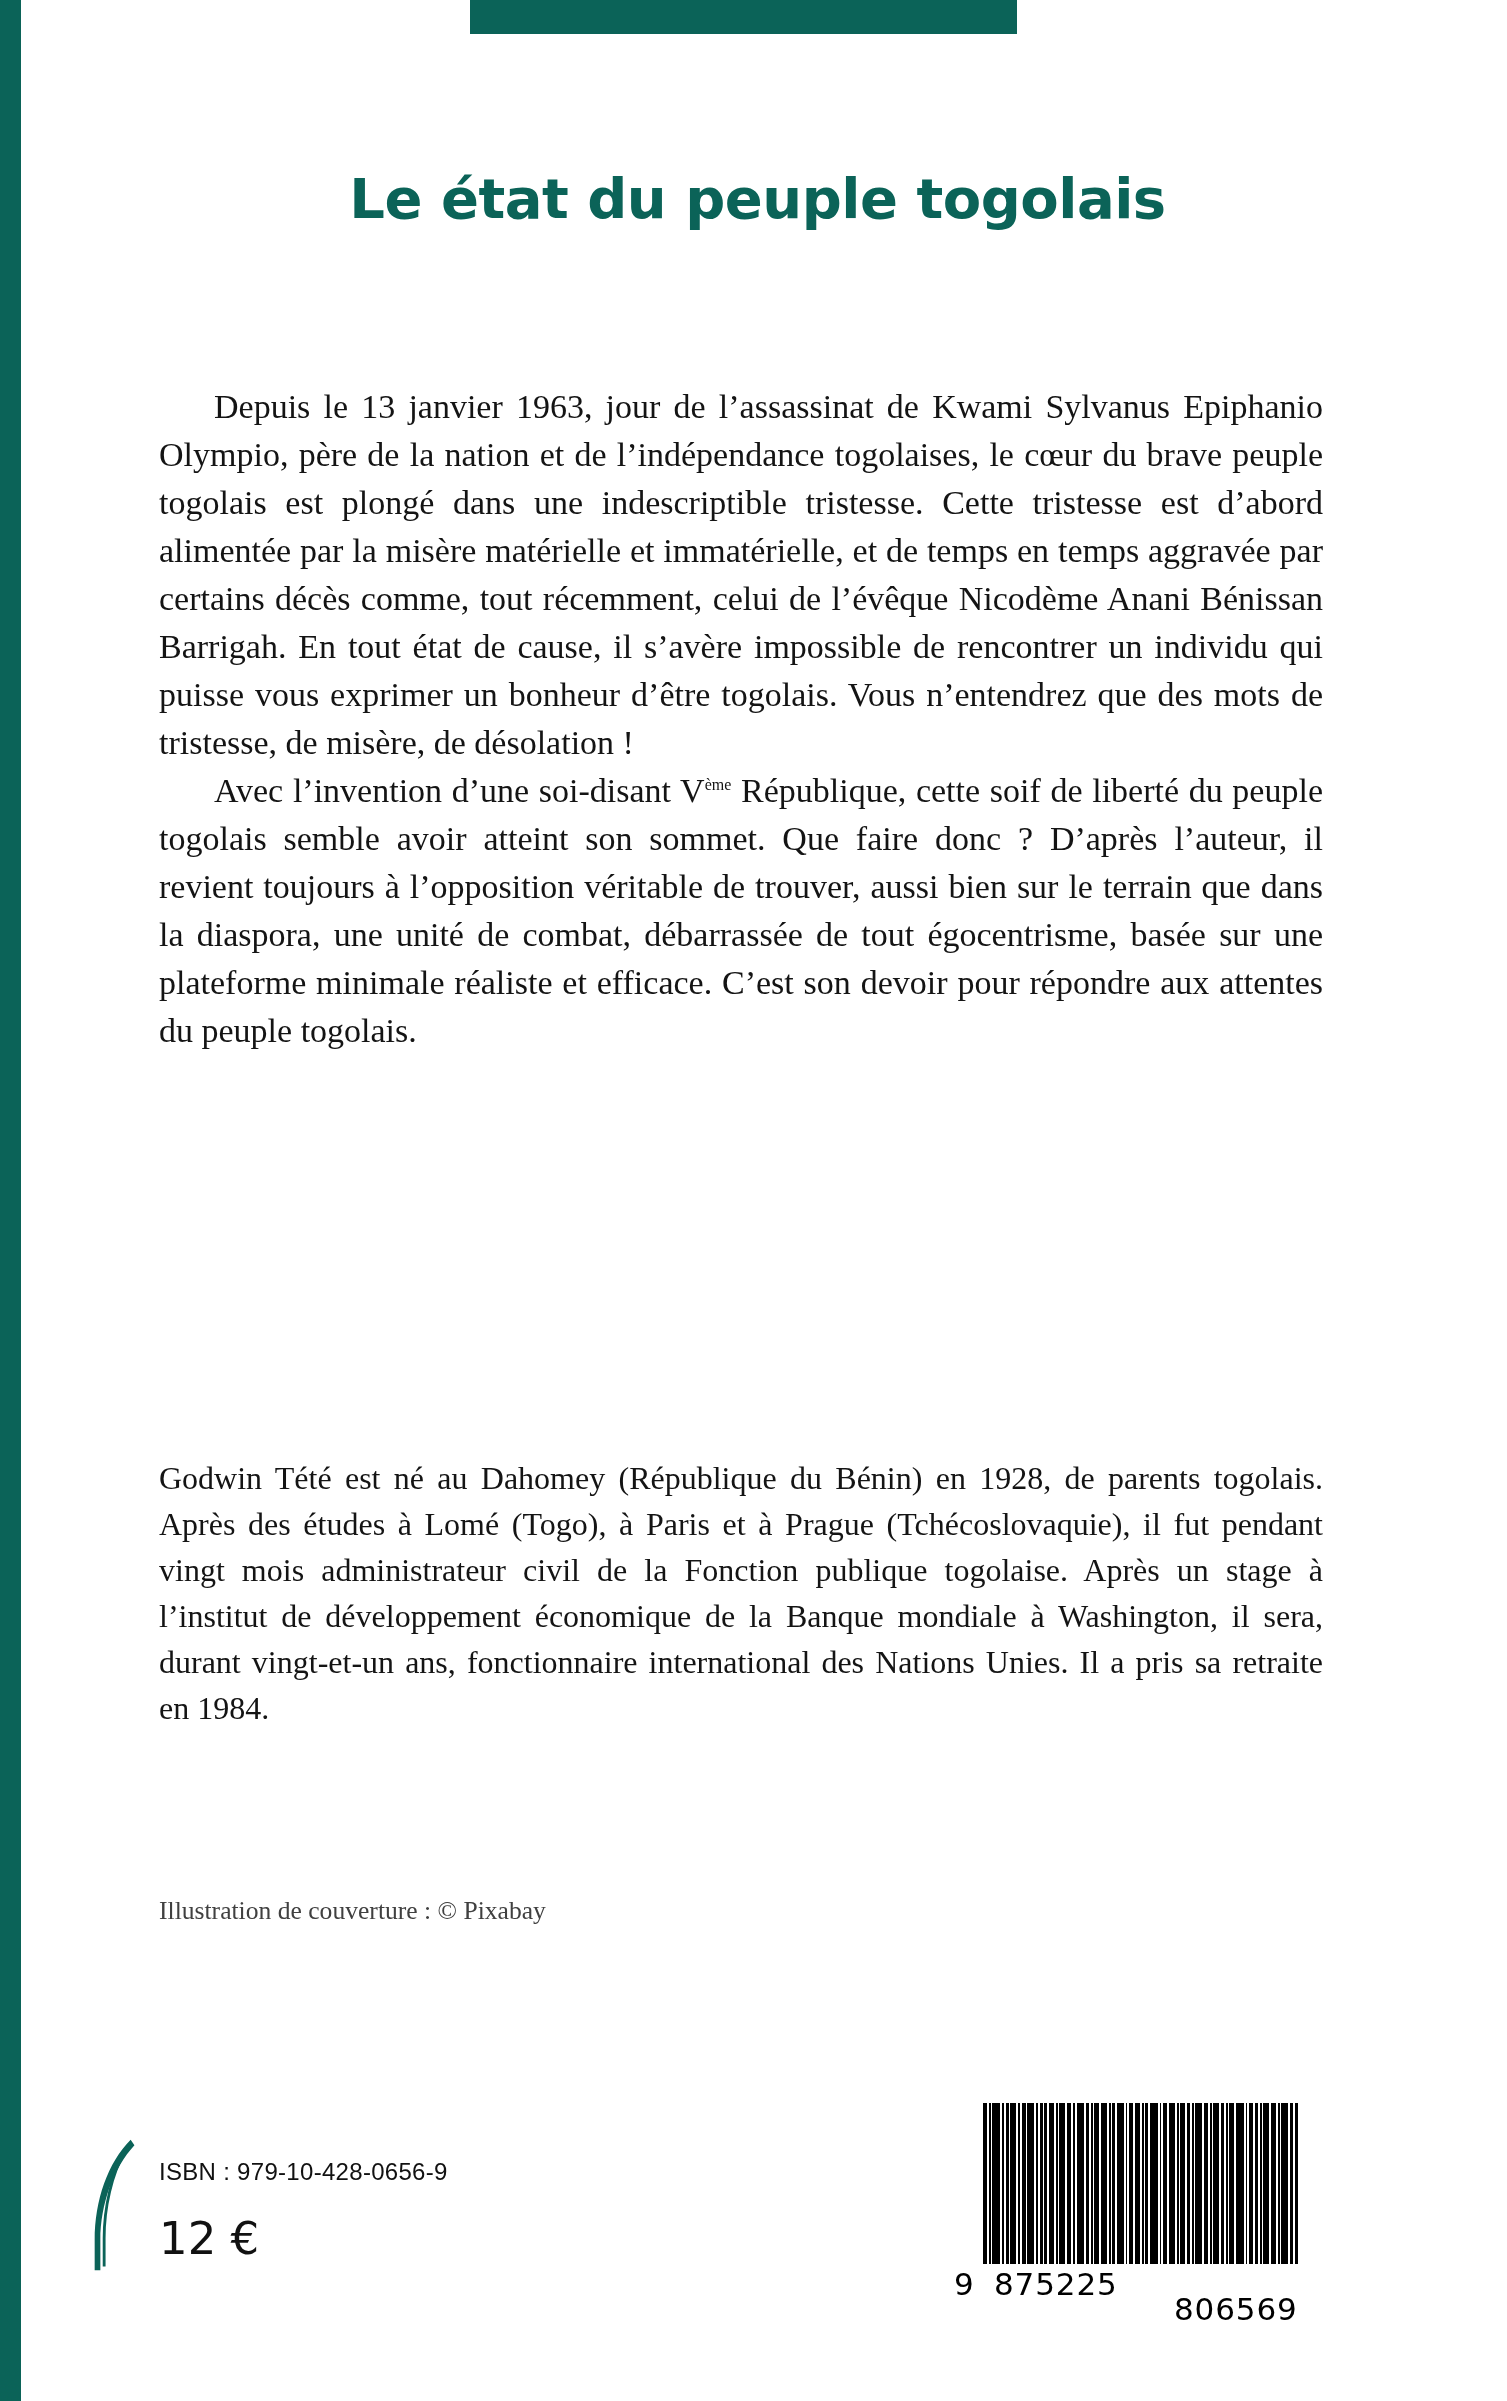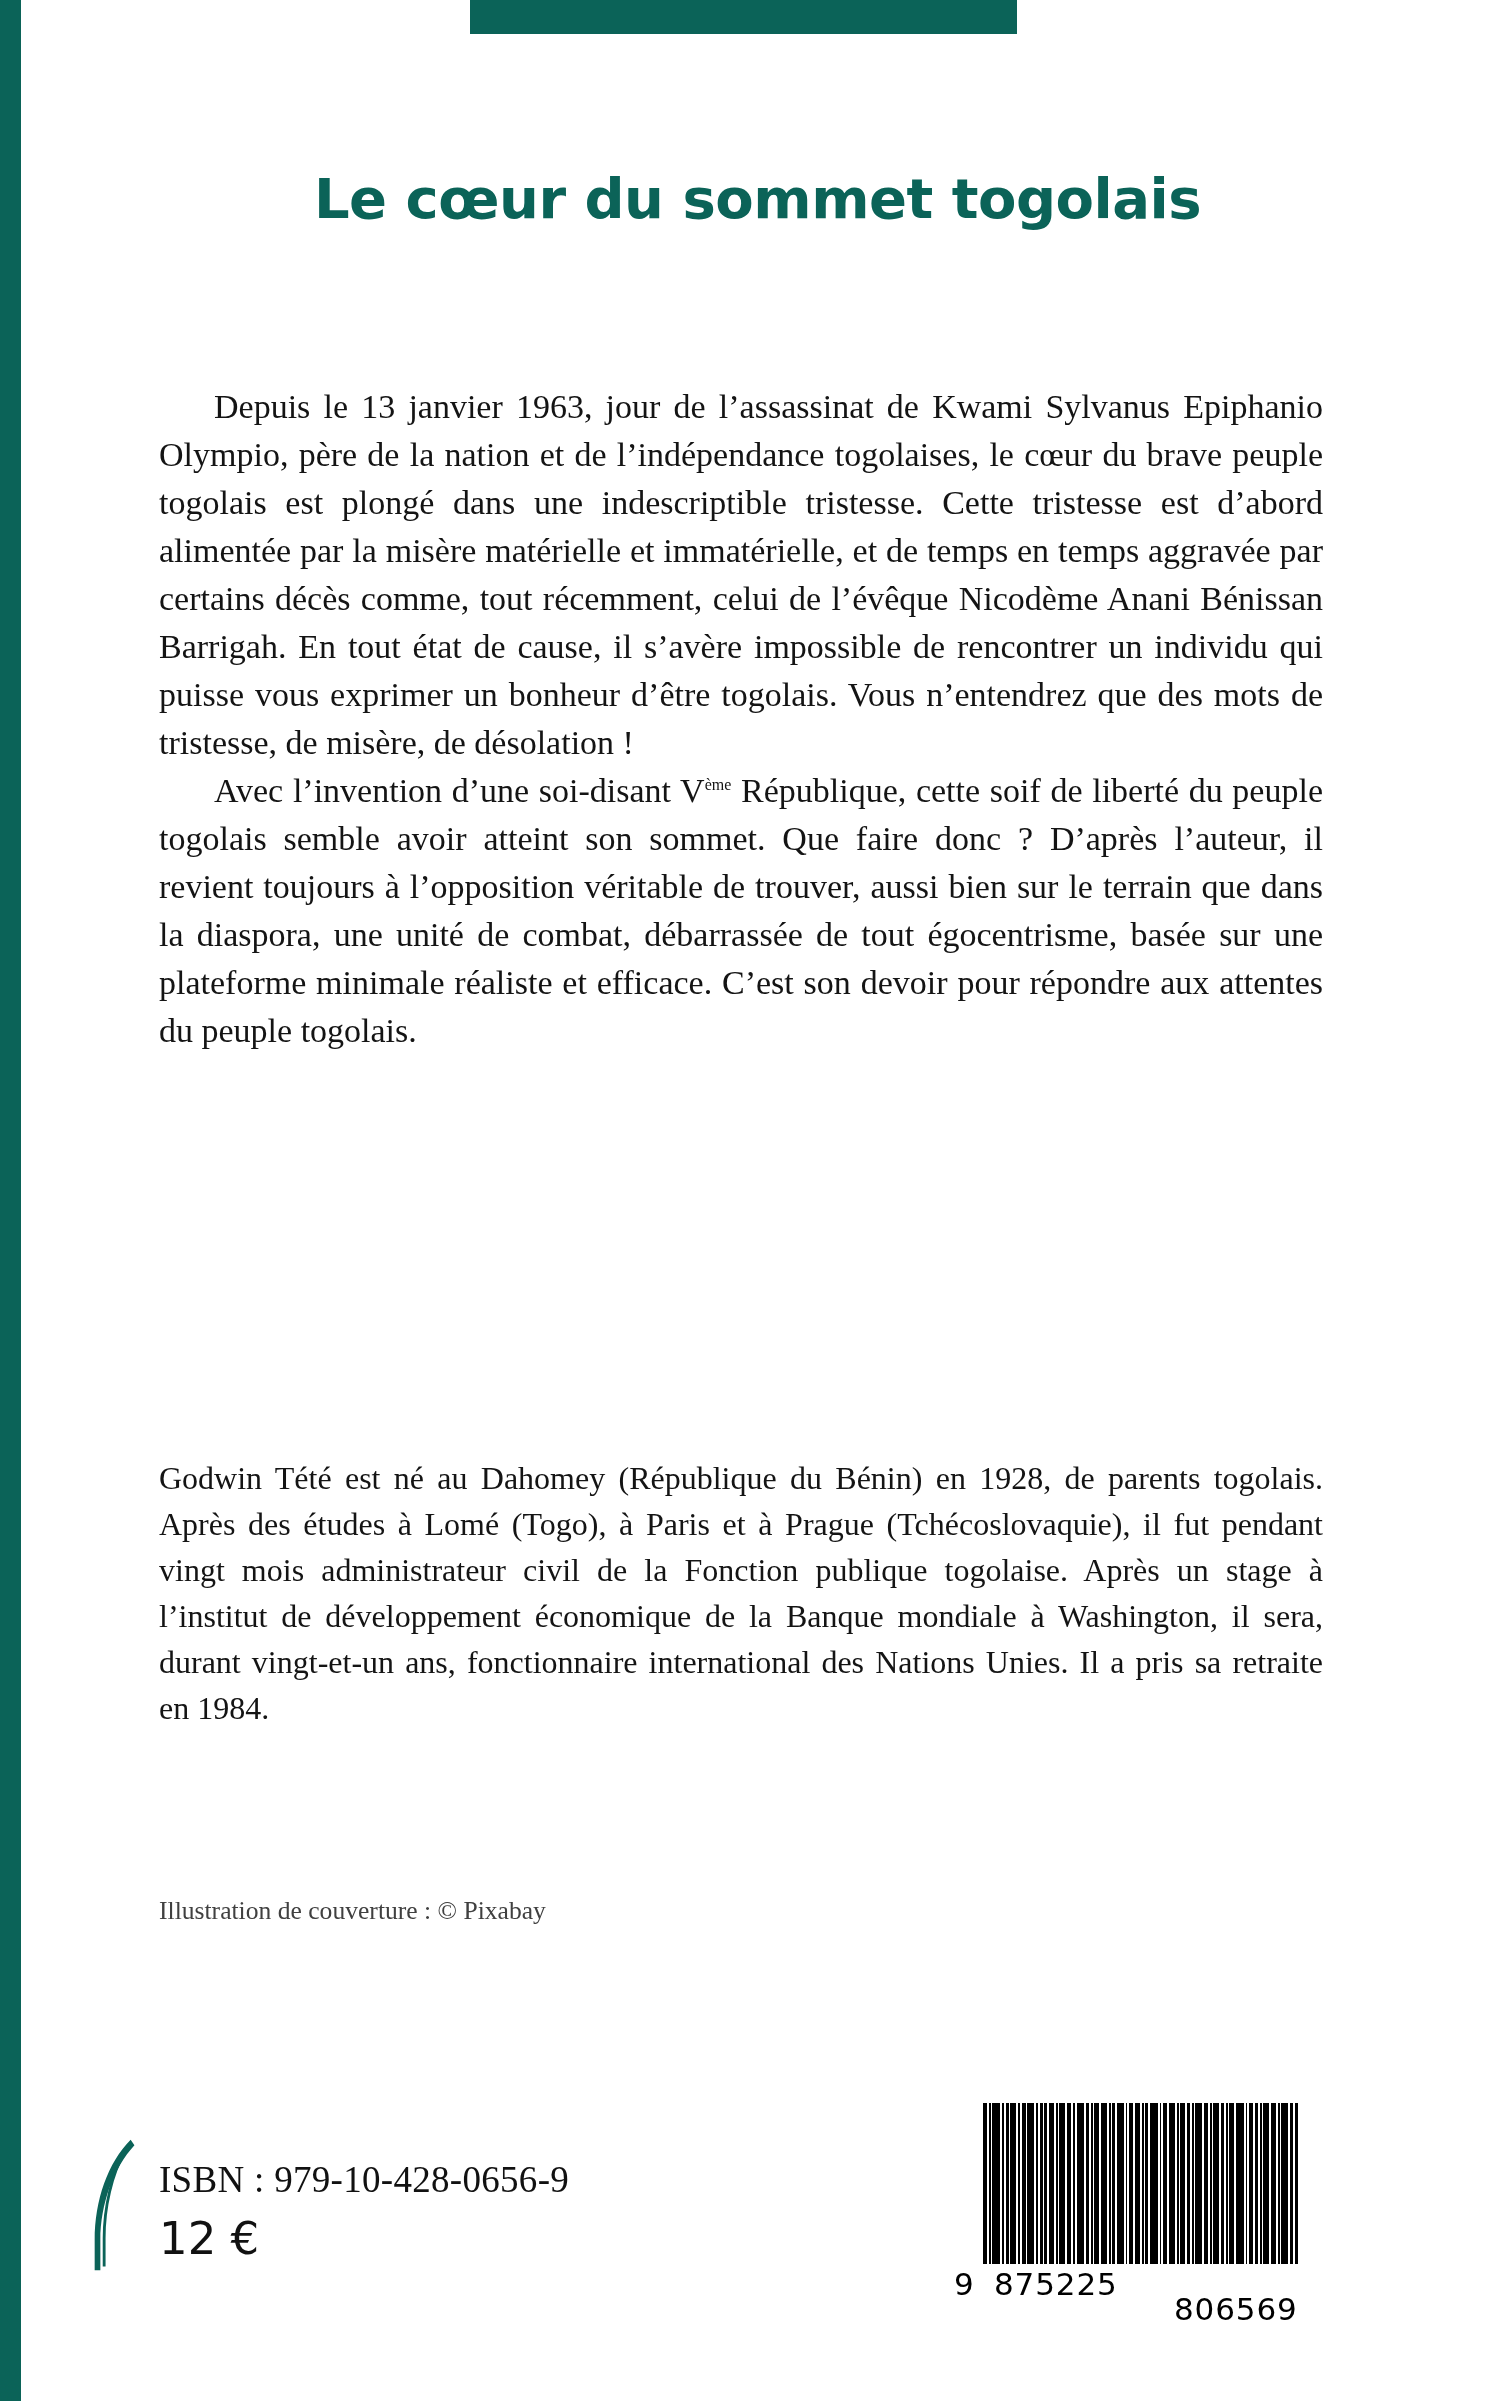--- a/index.html
+++ b/index.html
@@ -105,22 +105,22 @@
     left: 87px;
     top: 2134px;
     width: 57px;
     height: 142px;
   }
 
   .isbn {
     position: absolute;
     left: 159px;
     top: 2158px;
-    font-family: Liberation Serif, serif;
-    font-size: 37px;
+    font-family: Liberation Sans, sans-serif;
+    font-size: 24px;
     color: #111111;
     letter-spacing: 0.3px;
   }
   .price {
     position: absolute;
     left: 159px;
     top: 2212px;
     font-family: "DejaVu Sans", sans-serif;
     font-size: 45px;
     color: #111111;
@@ -178,21 +178,21 @@
   }
 </style>
 </head>
 <body>
 
 <div class="page">
 
   <div class="spine-band"></div>
   <div class="top-tab"></div>
 
-  <div class="title">Le cœur du sommet togolais</div>
+  <div class="title">Le état du peuple togolais</div>
 
   <div class="blurb">
     <p>Depuis le 13 janvier 1963, jour de l’assassinat de Kwami Sylvanus Epiphanio Olympio, père de la nation et de l’indépendance togolaises, le cœur du brave peuple togolais est plongé dans une indescriptible tristesse. Cette tristesse est d’abord alimentée par la misère matérielle et immatérielle, et de temps en temps aggravée par certains décès comme, tout récemment, celui de l’évêque Nicodème Anani Bénissan Barrigah. En tout état de cause, il s’avère impossible de rencontrer un individu qui puisse vous exprimer un bonheur d’être togolais. Vous n’entendrez que des mots de tristesse, de misère, de désolation !</p>
     <p><span>Avec l’invention d’une soi-disant V</span><sup>ème</sup><span> République, cette soif de liberté du peuple togolais semble avoir atteint son sommet. Que faire donc ? D’après l’auteur, il revient toujours à l’opposition véritable de trouver, aussi bien sur le terrain que dans la diaspora, une unité de combat, débarrassée de tout égocentrisme, basée sur une plateforme minimale réaliste et efficace. C’est son devoir pour répondre aux attentes du peuple togolais.</span></p>
   </div>
 
   <div class="bio">
     <p>Godwin Tété est né au Dahomey (République du Bénin) en 1928, de parents togolais. Après des études à Lomé (Togo), à Paris et à Prague (Tchécoslovaquie), il fut pendant vingt mois administrateur civil de la Fonction publique togolaise. Après un stage à l’institut de développement économique de la Banque mondiale à Washington, il sera, durant vingt-et-un ans, fonctionnaire international des Nations Unies. Il a pris sa retraite en 1984.</p>
   </div>
 

